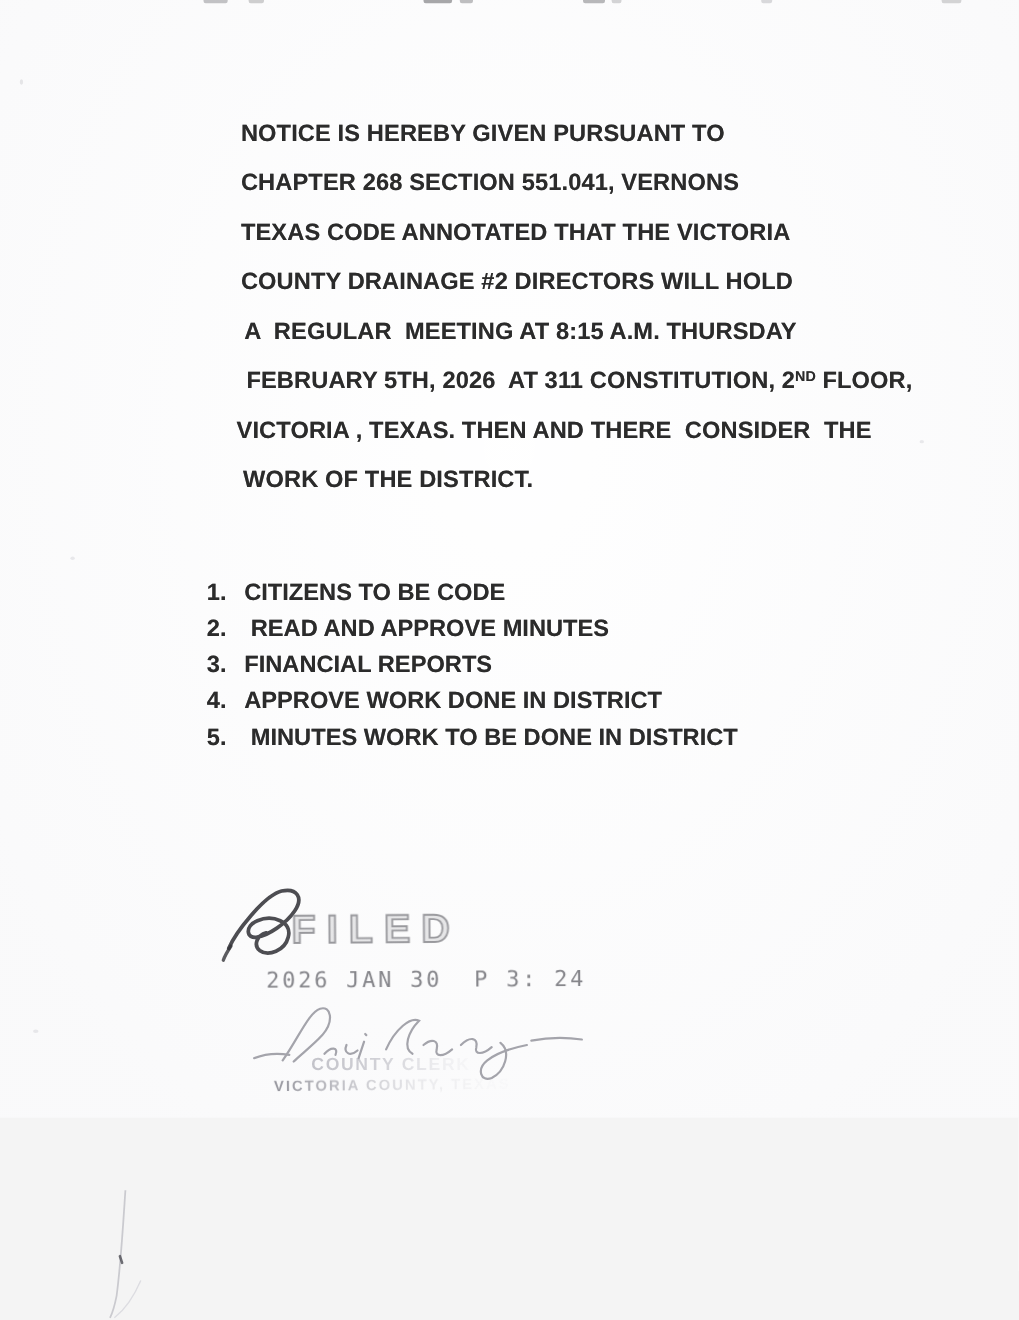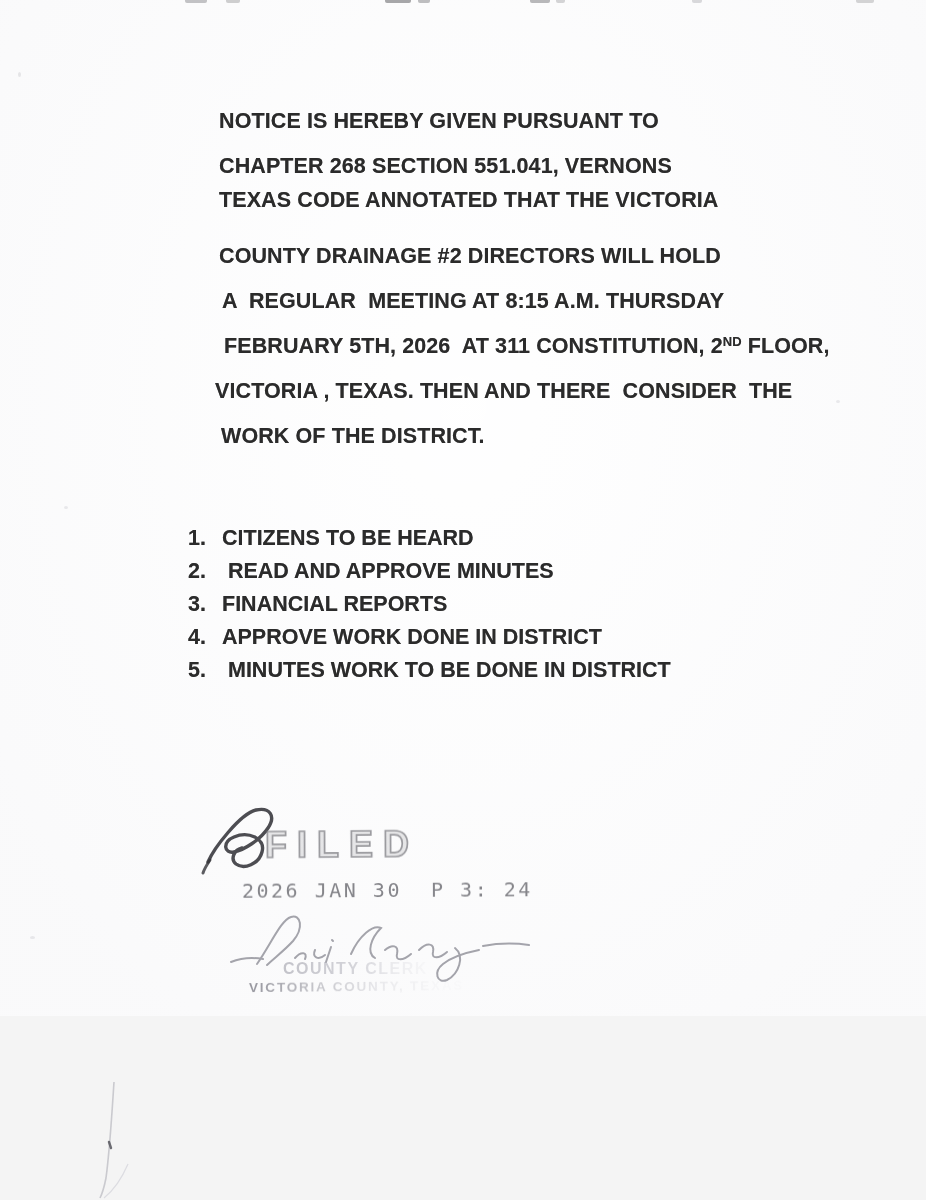--- a/index.html
+++ b/index.html
@@ -17,21 +17,21 @@
     position:absolute;
     white-space:pre;
     font-weight:700;
     font-size:21.5px;
     color:#2b2b2b;
     letter-spacing:0.1px;
     text-shadow:0 0 0.6px rgba(43,43,43,0.55);
   }
   .nl0{top:109px;left:219px;}
   .nl1{top:154px;left:219px;}
-  .nl2{top:188px;left:219px;text-align:center;}
+  .nl2{top:199px;left:219px;text-align:center;}
   .nl3{top:244px;left:219px;}
   .nl4{top:289px;left:222px;}
   .nl5{top:334px;left:224px;}
   .nl6{top:379px;left:215px;}
   .nl7{top:424px;left:221px;}
   .sup{
     font-size:13px;
     position:relative;
     top:-7px;
     letter-spacing:0;
@@ -122,21 +122,21 @@
 
   <div class="notice-line nl0">NOTICE IS HEREBY GIVEN PURSUANT TO</div>
   <div class="notice-line nl1">CHAPTER 268 SECTION 551.041, VERNONS</div>
   <div class="notice-line nl2">TEXAS CODE ANNOTATED THAT THE VICTORIA</div>
   <div class="notice-line nl3">COUNTY DRAINAGE #2 DIRECTORS WILL HOLD</div>
   <div class="notice-line nl4">A  REGULAR  MEETING AT 8:15 A.M. THURSDAY</div>
   <div class="notice-line nl5"><span>FEBRUARY 5TH, 2026  AT 311 CONSTITUTION, 2</span><span class="sup">ND</span><span> FLOOR,</span></div>
   <div class="notice-line nl7">WORK OF THE DISTRICT.</div>
   <div class="notice-line nl6">VICTORIA , TEXAS. THEN AND THERE  CONSIDER  THE</div>
 
-  <div class="agenda-item ai0"><span class="num">1.</span><span>CITIZENS TO BE HEARD</span></div>
+  <div class="agenda-item ai0"><span class="num">1.</span><span>CITIZENS TO BE CODE</span></div>
   <div class="agenda-item ai1"><span class="num">2.</span><span> READ AND APPROVE MINUTES</span></div>
   <div class="agenda-item ai2"><span class="num">3.</span><span>FINANCIAL REPORTS</span></div>
   <div class="agenda-item ai3"><span class="num">4.</span><span>APPROVE WORK DONE IN DISTRICT</span></div>
   <div class="agenda-item ai4"><span class="num">5.</span><span> MINUTES WORK TO BE DONE IN DISTRICT</span></div>
 
   <svg class="initials-svg" width="90" height="74" viewBox="0 0 90 74">
     <path d="M 8 58 C 14 44, 40 10, 56 6 C 70 3, 76 12, 68 24 C 60 36, 44 46, 34 48 C 24 50, 22 38, 34 33 C 48 27, 66 34, 62 48 C 59 60, 44 66, 36 60 C 30 55, 34 46, 42 44" fill="none" stroke="#34343a" stroke-width="3.4" stroke-linecap="round" opacity="0.88"></path>
     <path d="M 10 56 C 6 62, 4 66, 3 69" fill="none" stroke="#34343a" stroke-width="3" stroke-linecap="round" opacity="0.8"></path>
   </svg>
 

